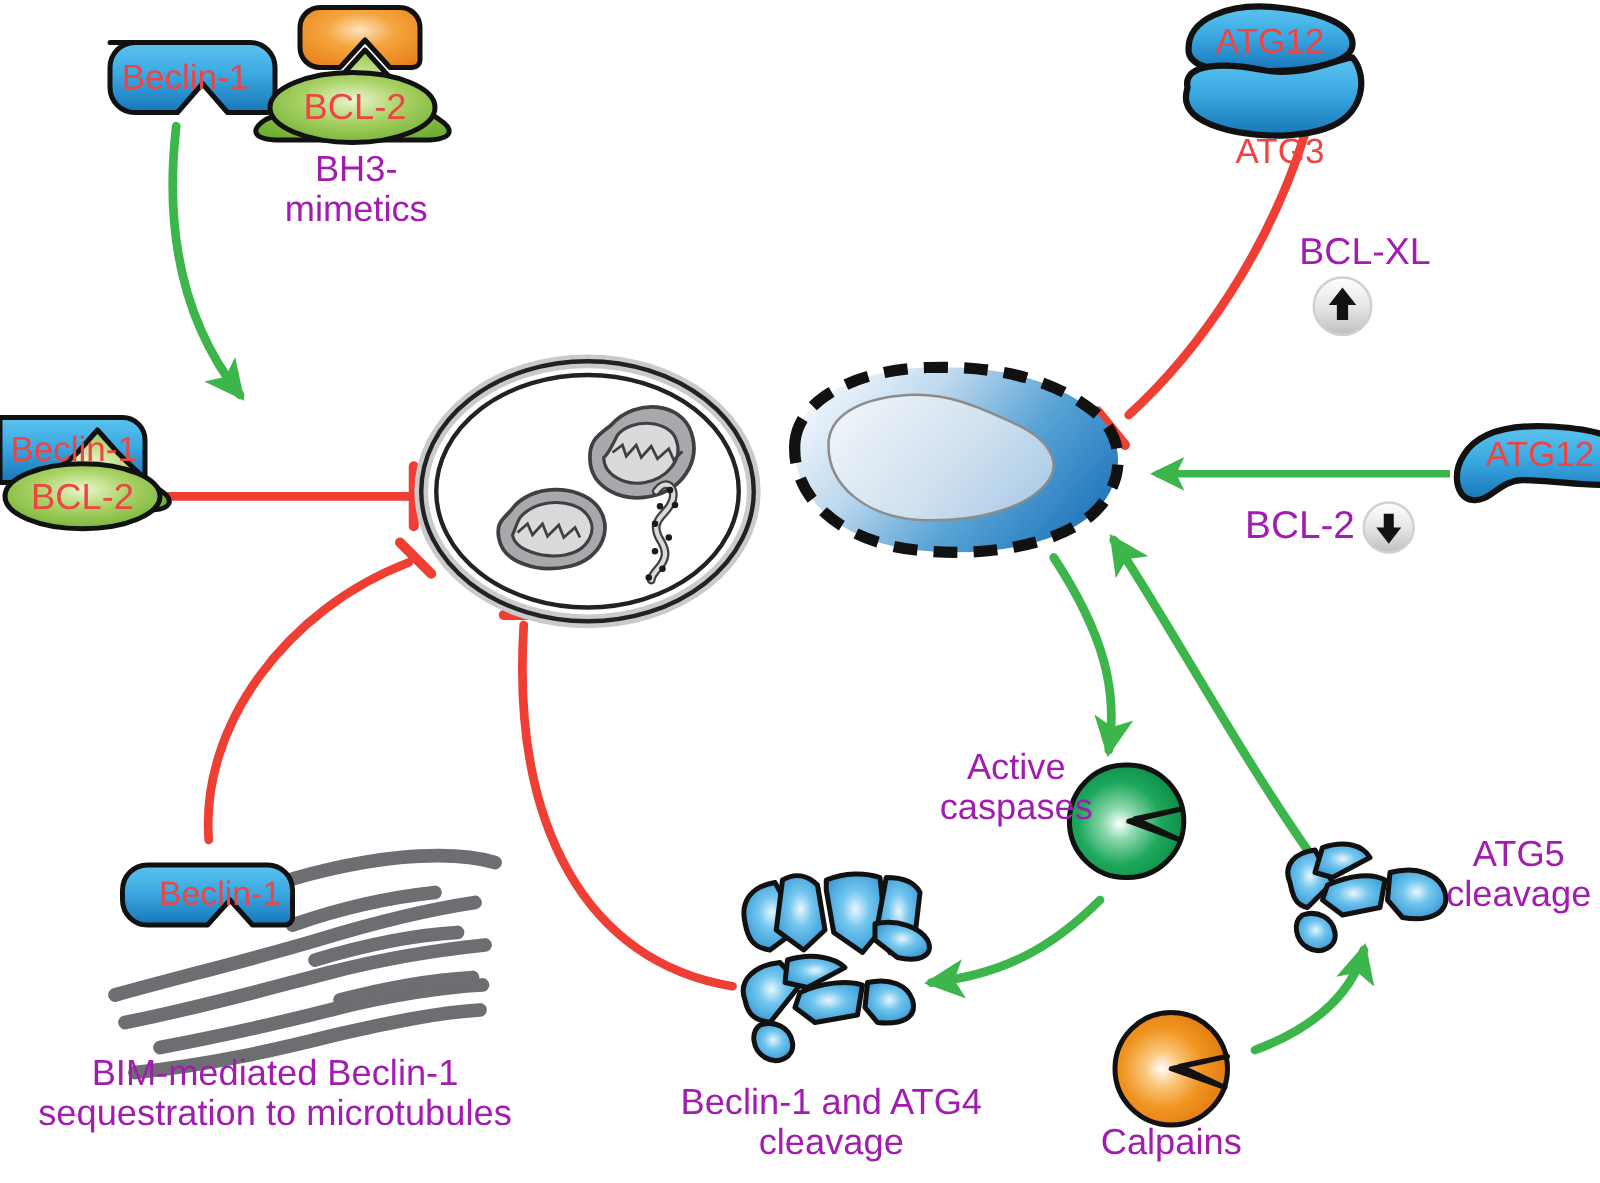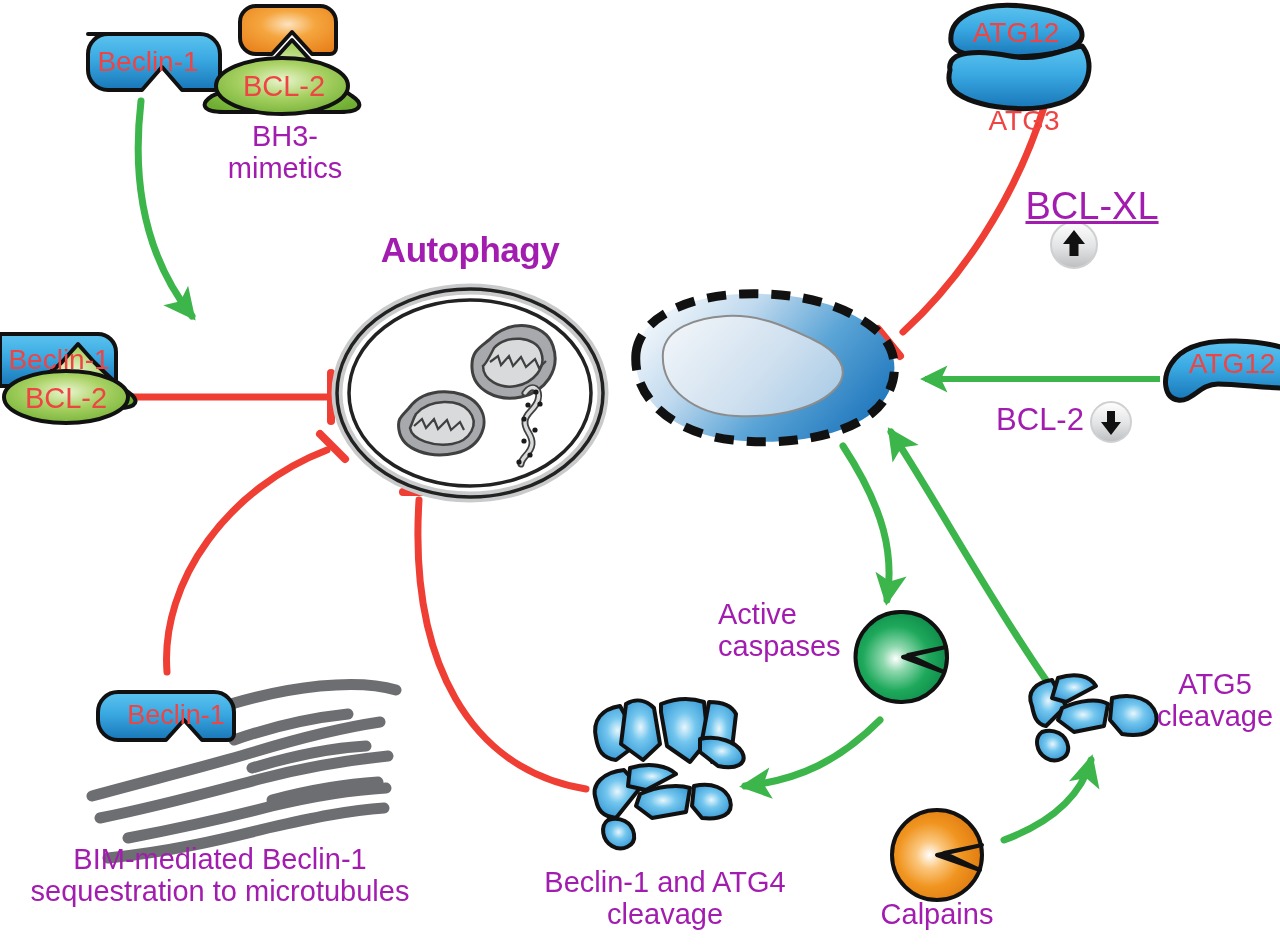--- a/index.html
+++ b/index.html
@@ -256,45 +256,44 @@
     <path d="M252,768 C292,756 330,748 366,746"></path>
     <path d="M272,800 C310,790 344,784 378,782"></path>
   </g>
 
   <g>
     <path d="M118,692 h96 a20,20 0 0 1 20,20 v22 a6,6 0 0 1 -6,6 h-26 l-18,-20 -18,20 h-48
              a20,20 0 0 1 -20,-20 v-8 a20,20 0 0 1 20,-20 z" fill="url(#gBlue)" stroke="#111" stroke-width="4" stroke-linejoin="round"></path>
   </g>
 </svg>
 
-<div class="lbl heading" style="left:370px;top:230px;width:200px;">Autophagy</div>
 
 
 <div class="shape-txt" style="left:84px;top:46px;width:128px;font-size:28px;">Beclin-1</div>
 
 <div class="shape-txt" style="left:220px;top:70px;width:128px;font-size:29px;">BCL-2</div>
 
 <div class="lbl cap" style="left:210px;top:120px;width:150px;">BH3-
 mimetics</div>
 
 <div class="shape-txt" style="left:0px;top:344px;width:118px;font-size:28px;">Beclin-1</div>
 
 <div class="shape-txt" style="left:4px;top:382px;width:124px;font-size:29px;">BCL-2</div>
 
 <div class="shape-txt" style="left:949px;top:17px;width:134px;font-size:28px;">ATG12</div>
 
 <div class="shape-txt" style="left:957px;top:61px;width:134px;font-size:28px;margin-top:44px;">ATG3</div>
 
-<div class="lbl cap" style="left:1022px;top:185px;width:140px;font-size:38px;text-decoration:underline;">BCL-XL</div>
+<div class="lbl cap" style="left:1022px;top:185px;width:140px;font-size:30px;">BCL-XL</div>
 
 <div class="lbl cap" style="left:980px;top:403px;width:120px;font-size:31px;">BCL-2</div>
 
 <div class="shape-txt" style="left:1172px;top:348px;width:120px;font-size:28px;">ATG12</div>
 
-<div class="lbl cap" style="left:718px;top:598px;width:160px;text-align:left;">Active
+<div class="lbl cap" style="left:733px;top:598px;width:160px;text-align:center;">Active
 caspases</div>
 
 <div class="lbl cap" style="left:862px;top:898px;width:150px;">Calpains</div>
 
 <div class="lbl cap" style="left:1150px;top:668px;width:130px;">ATG5
 cleavage</div>
 
 <div class="lbl cap" style="left:490px;top:866px;width:350px;">Beclin-1 and ATG4
 cleavage</div>
 

